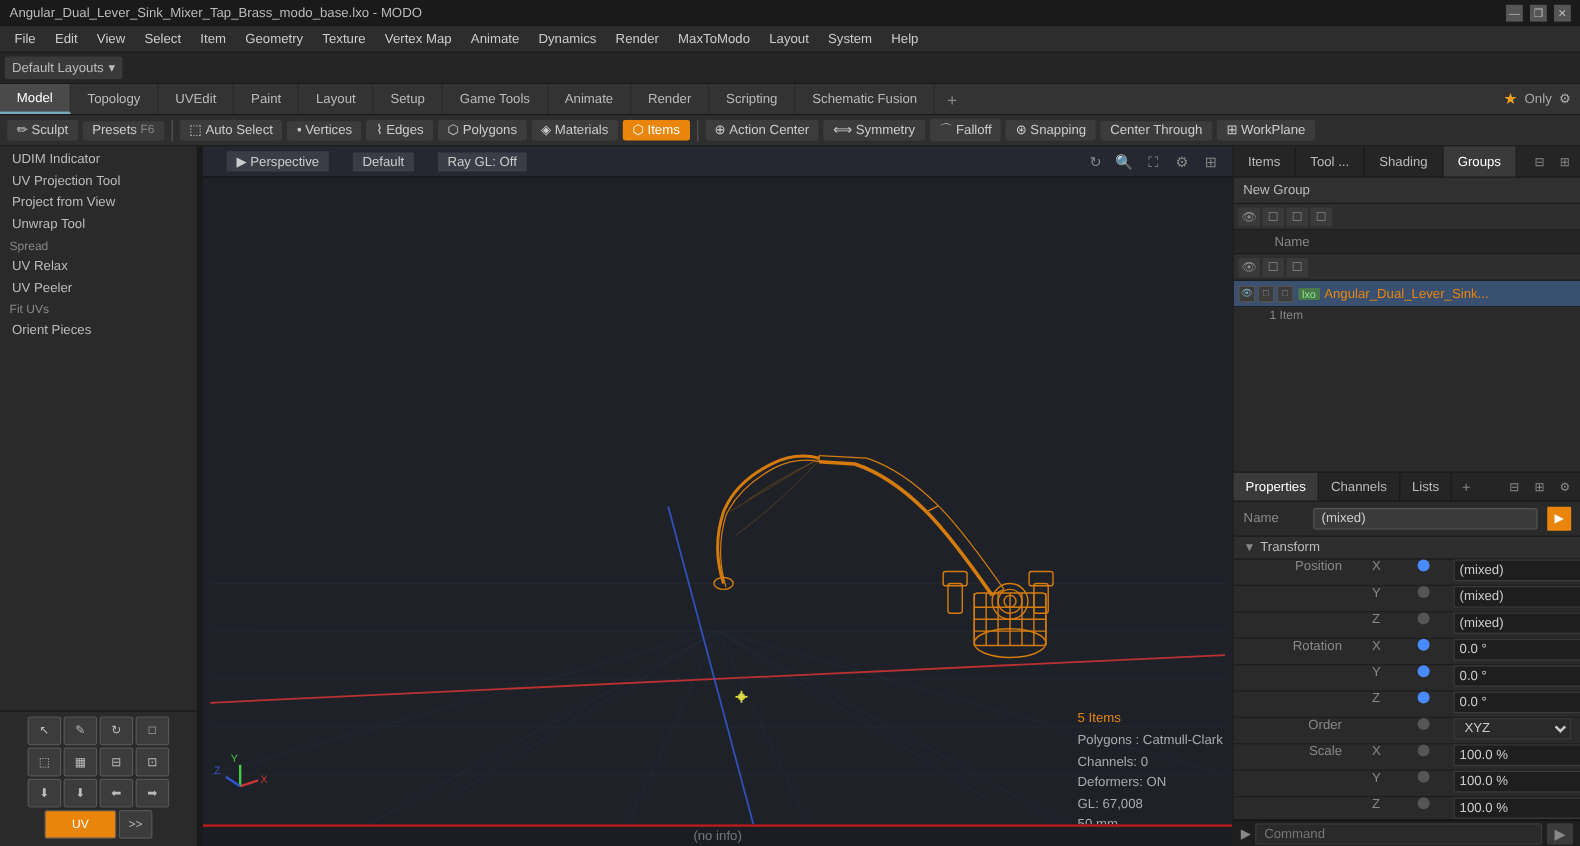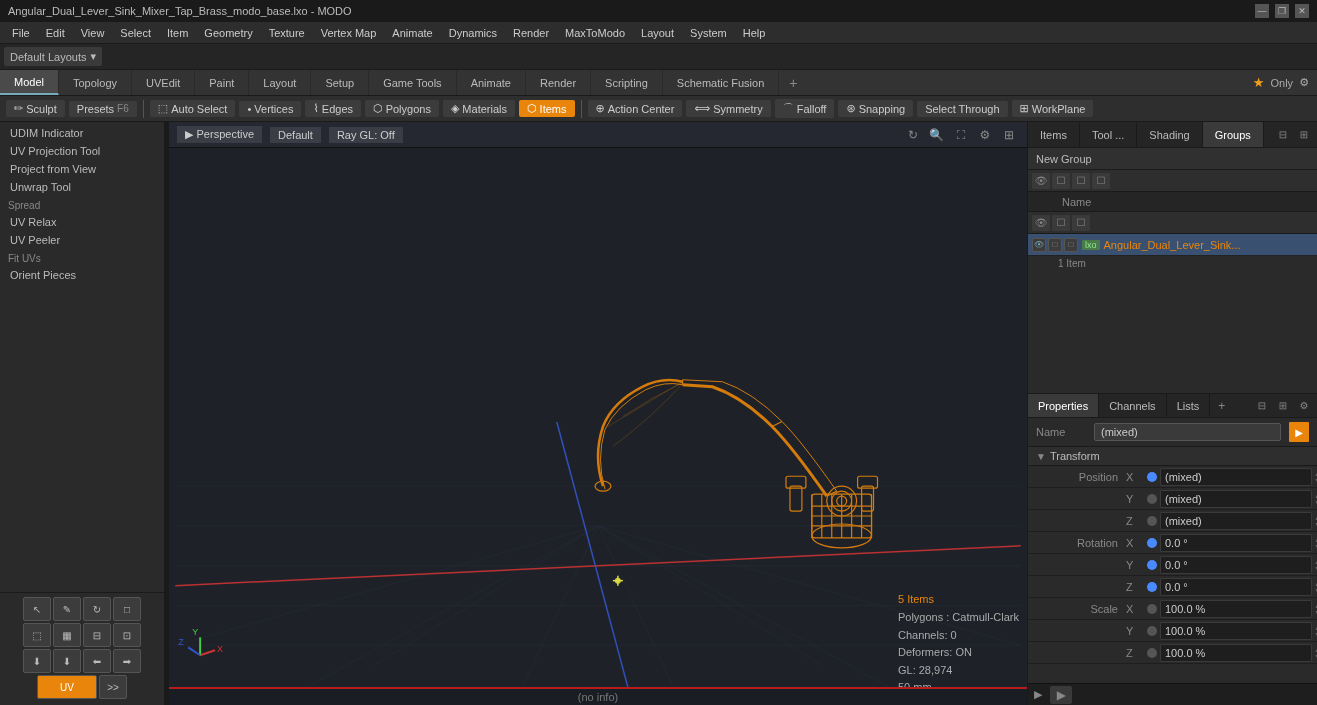--- a/index.html
+++ b/index.html
@@ -231,20 +231,21 @@
       padding: 0 8px;
       gap: 8px;
       border-bottom: 1px solid #111;
     }
     .vp-label {
       background: #3a3d45;
       padding: 2px 8px;
       font-size: 11px;
       color: #ccc;
       cursor: pointer;
+      margin-left: 12px;
     }
     .vp-icons {
       margin-left: auto;
       display: flex;
       gap: 4px;
       align-items: center;
     }
     .vp-icon-btn {
       width: 20px;
       height: 20px;
@@ -502,24 +503,25 @@
       color: #888;
       font-size: 10px;
     }
     .section-header-row .section-title {
       font-size: 11px;
       color: #bbb;
     }
 
     .prop-row {
       display: flex;
-      align-items: center;
+      align-items: flex-start;
       height: 22px;
       padding: 0 8px;
       border-bottom: 1px solid #1e1e1e;
+      gap: 17px;
     }
     .prop-label {
       width: 90px;
       color: #888;
       font-size: 11px;
       text-align: right;
       padding-right: 8px;
       flex-shrink: 0;
     }
     .prop-axis {
@@ -730,21 +732,21 @@
   </div>
   <div class="toolbar-btn">
     <span>⌒</span>
     <span>Falloff</span>
   </div>
   <div class="toolbar-btn">
     <span>⊛</span>
     <span>Snapping</span>
   </div>
   <div class="toolbar-btn">
-    <span>Select Through</span>
+    <span>Center Through</span>
   </div>
   <div class="toolbar-btn">
     <span>⊞</span>
     <span>WorkPlane</span>
   </div>
 </div>
 
 <div id="main-content">
 
   <div id="left-panel">
@@ -895,21 +897,21 @@
           <line x1="0" y1="0" x2="-12" y2="-8" stroke="#3355cc" stroke-width="2"></line>
           <text x="-22" y="-10" fill="#3355cc" font-size="9">Z</text>
         </g>
       </svg>
 
       <div class="scene-info">
         <div style="color:#e8850a;font-size:11px;">5 Items</div>
         <div style="color:#aaa;font-size:11px;">Polygons : Catmull-Clark</div>
         <div style="color:#aaa;font-size:11px;">Channels: 0</div>
         <div style="color:#aaa;font-size:11px;">Deformers: ON</div>
-        <div style="color:#aaa;font-size:11px;">GL: 28,974</div>
+        <div style="color:#aaa;font-size:11px;">GL: 67,008</div>
         <div style="color:#aaa;font-size:11px;">50 mm</div>
       </div>
 
       <div style="position:absolute;bottom:0;left:0;right:0;height:18px;background:#1a1e24;display:flex;align-items:center;justify-content:center;border-top:2px solid #b91c1c;">
         <span style="color:#777;font-size:11px;">(no info)</span>
       </div>
     </div>
   </div>
 
   <div id="right-panel">
@@ -1047,20 +1049,33 @@
           <span class="prop-label"></span>
           <span class="prop-axis">Z</span>
           <span class="prop-dot active"></span>
           <input class="prop-input" type="text" value="0.0 °" style="">
           <div class="prop-arrows">
             <span class="prop-arrow">▲</span>
             <span class="prop-arrow">▼</span>
           </div>
         </div>
 
+        <div class="prop-row">
+          <span class="prop-label">Order</span>
+          <span class="prop-axis"></span>
+          <span class="prop-dot"></span>
+          <select class="prop-select">
+            <option>XYZ</option>
+            <option>XZY</option>
+            <option>YXZ</option>
+            <option>YZX</option>
+            <option>ZXY</option>
+            <option>ZYX</option>
+          </select>
+        </div>
 
         <div class="prop-row">
           <span class="prop-label">Scale</span>
           <span class="prop-axis">X</span>
           <span class="prop-dot"></span>
           <input class="prop-input" type="text" value="100.0 %" style="">
           <div class="prop-arrows">
             <span class="prop-arrow">▲</span>
             <span class="prop-arrow">▼</span>
           </div>
@@ -1086,16 +1101,17 @@
             <span class="prop-arrow">▲</span>
             <span class="prop-arrow">▼</span>
           </div>
         </div>
 
       </div>
     </div>
 
     <div id="command-bar">
       <span class="cmd-arrow">▶</span>
+      <input class="cmd-input" type="text" placeholder="Command" style="">
       <div class="cmd-execute">▶</div>
     </div>
   </div>
 </div>
 
 </body></html>

